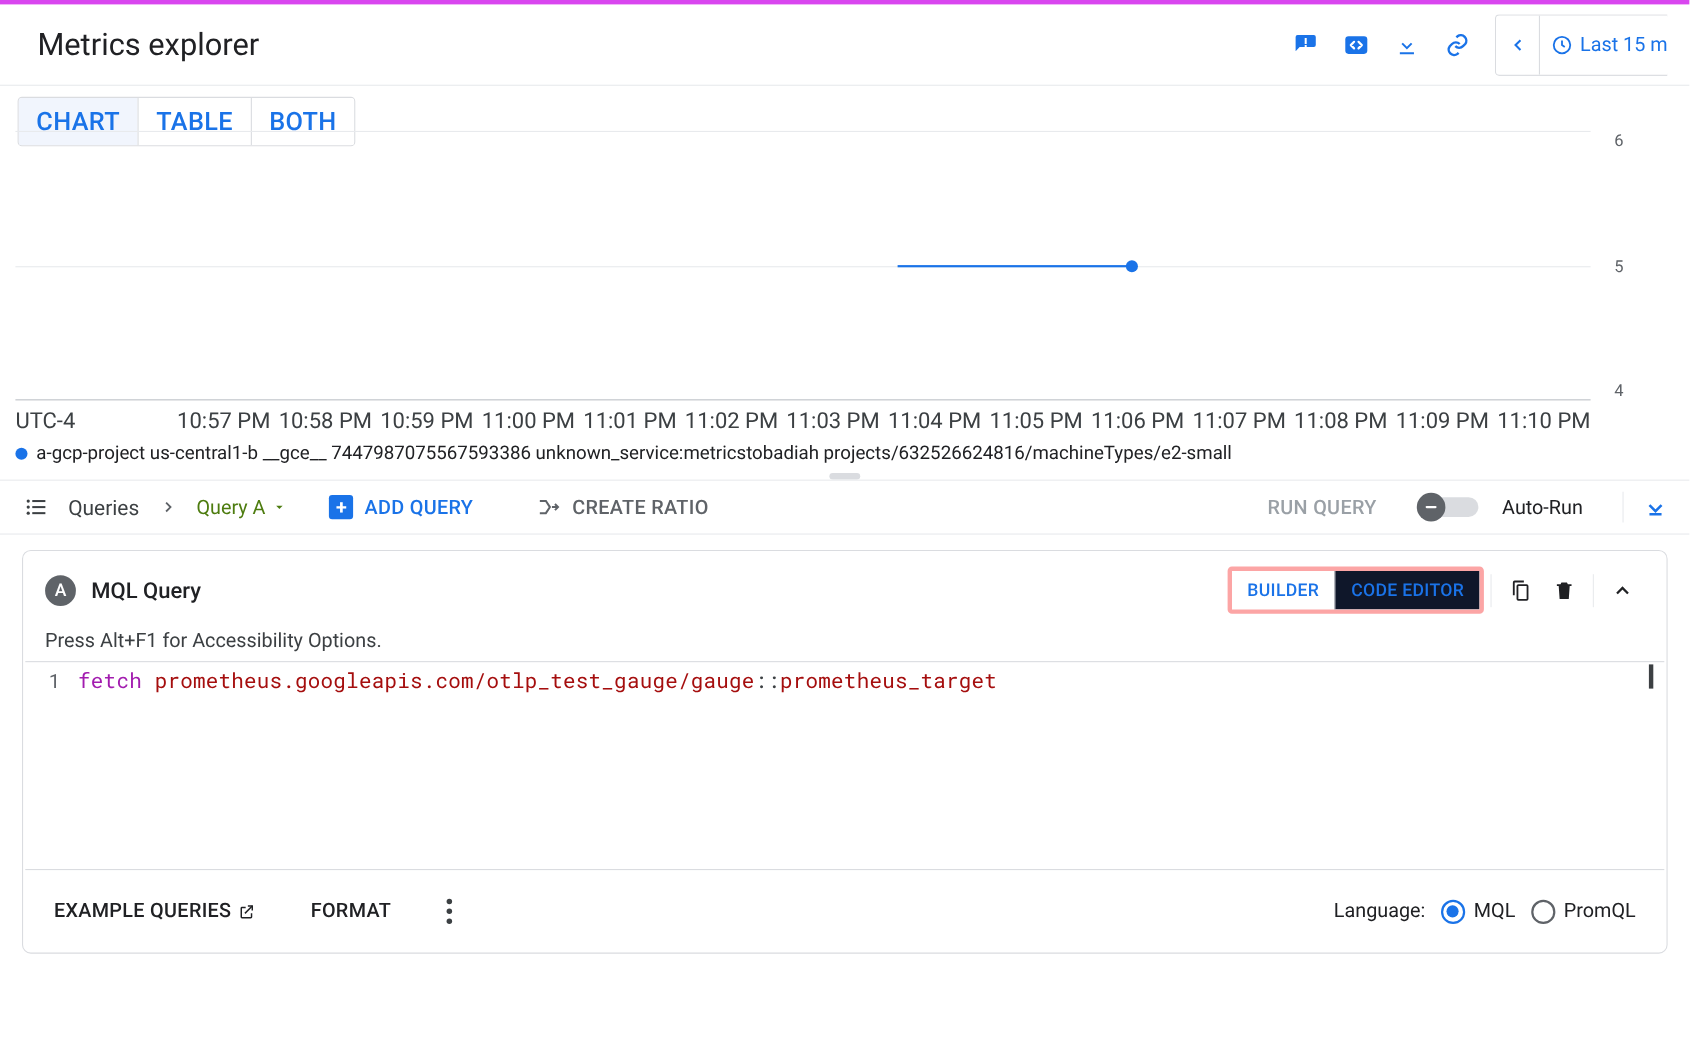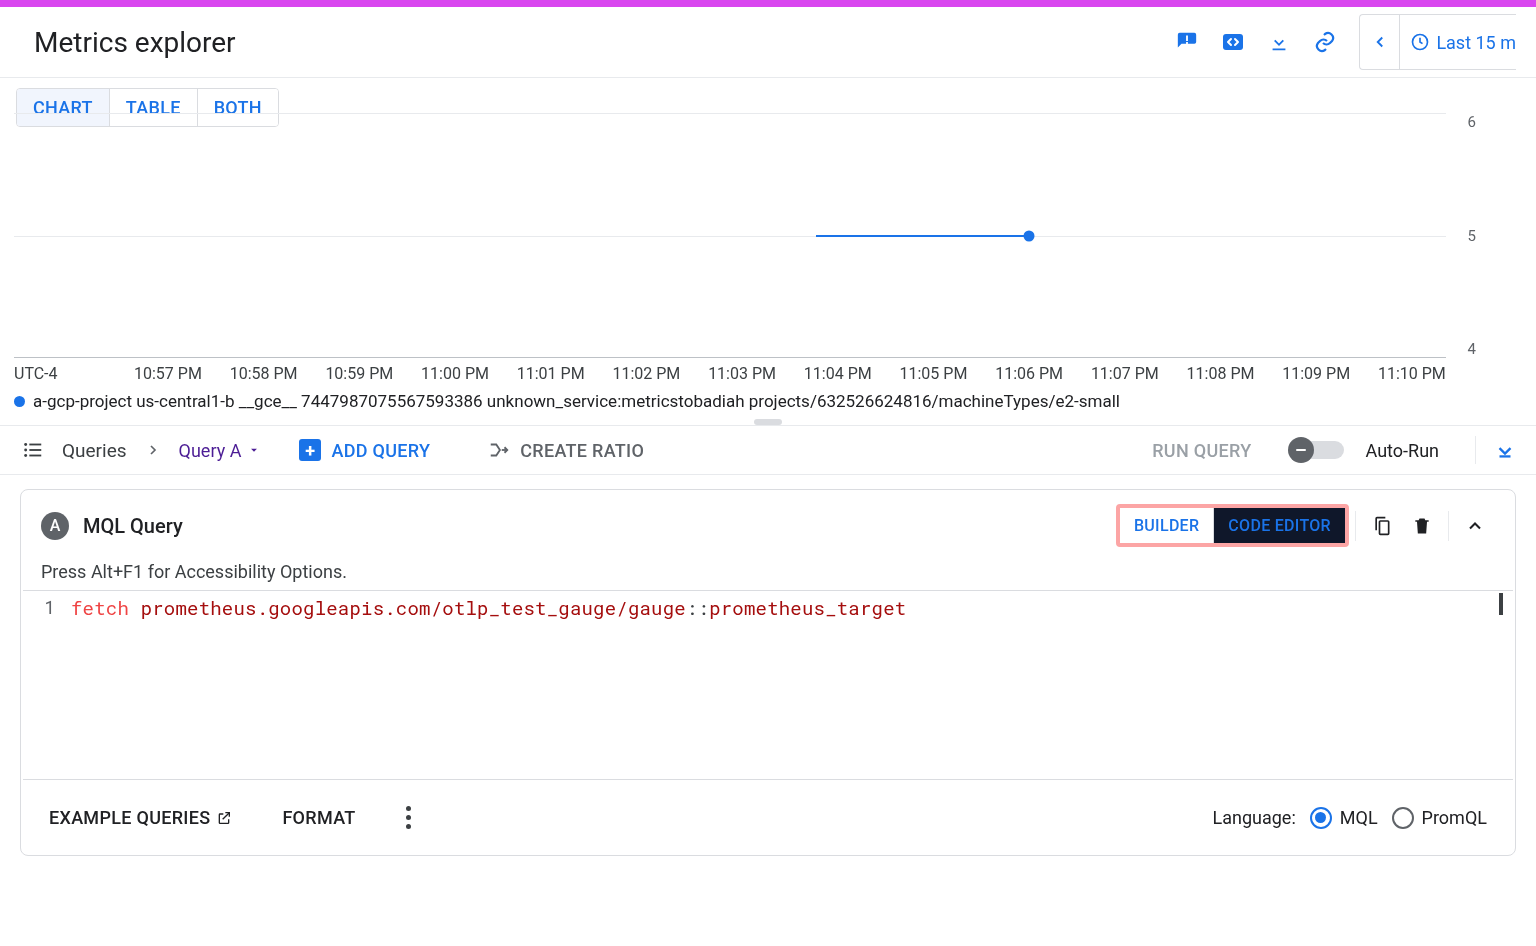--- a/index.html
+++ b/index.html
@@ -14,21 +14,21 @@
       height: 946px;
       overflow: hidden;
       color: #202124;
     }
     
     .header {
       display: flex;
       align-items: center;
       justify-content: space-between;
       height: 78px;
-      border-top: 7px solid #d946ef;
+      border-top: 4px solid #d946ef;
       border-bottom: 1px solid #e8eaed;
       padding: 0 20px 0 34px;
     }
     .title {
       font-size: 28px;
       font-weight: 400;
       color: #202124;
     }
     .header-actions {
       display: flex;
@@ -77,21 +77,21 @@
     .view-tabs {
       display: flex;
       border: 1px solid #dadce0;
       border-radius: 4px;
       margin: 10px 0 0 16px;
       width: fit-content;
       overflow: hidden;
     }
     .view-tab {
       padding: 8px 16px;
-      font-size: 18px;
+      font-size: 23px;
       font-weight: 500;
       letter-spacing: 0.3px;
       color: #1a73e8;
       cursor: pointer;
       background: #fff;
     }
     .view-tab.active { background: #f1f5fd; }
     .view-tab + .view-tab { border-left: 1px solid #dadce0; }
     
     .chart-block { position: relative; margin: 0 0 0 14px; }
@@ -144,22 +144,23 @@
       width: 11px;
       height: 11px;
       background: #1a73e8;
       border-radius: 50%;
       transform: translate(-50%, -50%);
     }
     .x-axis {
       display: flex;
       align-items: center;
       margin: 6px 90px 0 0;
-      font-size: 16px;
+      font-size: 20px;
       color: #3c4043;
+      gap: 27px;
     }
     .tz { width: 120px; color: #3c4043; }
     .ticks { flex: 1; display: flex; justify-content: space-between; }
     .legend {
       display: flex;
       align-items: center;
       gap: 8px;
       margin: 8px 0 8px 0;
       font-size: 17px;
       color: #202124;
@@ -190,21 +191,21 @@
       font-size: 18px;
     }
     .queries-icon { color: #3c4043; display:flex; align-items:center;}
     .queries-label { color: #3c4043; font-size: 19px;}
     .chev { color: #5f6368; }
     .query-selector {
       display: flex;
       align-items: center;
       gap: 6px;
       font-weight: 400;
-      color: #4c1d95;
+      color: #4d7c0f;
     }
     .add-query, .create-ratio {
       display: flex;
       align-items: center;
       gap: 10px;
       font-weight: 500;
       letter-spacing: 0.3px;
     }
     .add-query { color: #1a73e8; }
     .plus-box {
@@ -330,21 +331,21 @@
       color: #5f6368;
       font-size: 18px;
       font-family: "Roboto Mono", Menlo, Consolas, monospace;
     }
     .code-line {
       padding: 4px 0 0 8px;
       font-size: 19px;
       font-family: "Roboto Mono", Menlo, Consolas, monospace;
       letter-spacing: 0.2px;
     }
-    .tok-kw { color: #ef4444; }
+    .tok-kw { color: #a21caf; }
     .tok-str { color: #a50e0e; }
     .tok-punc { color: #3c4043; }
     .cursor-bar {
       position: absolute;
       right: 10px;
       top: 2px;
       width: 4px;
       height: 22px;
       background: #3c4043;
     }

